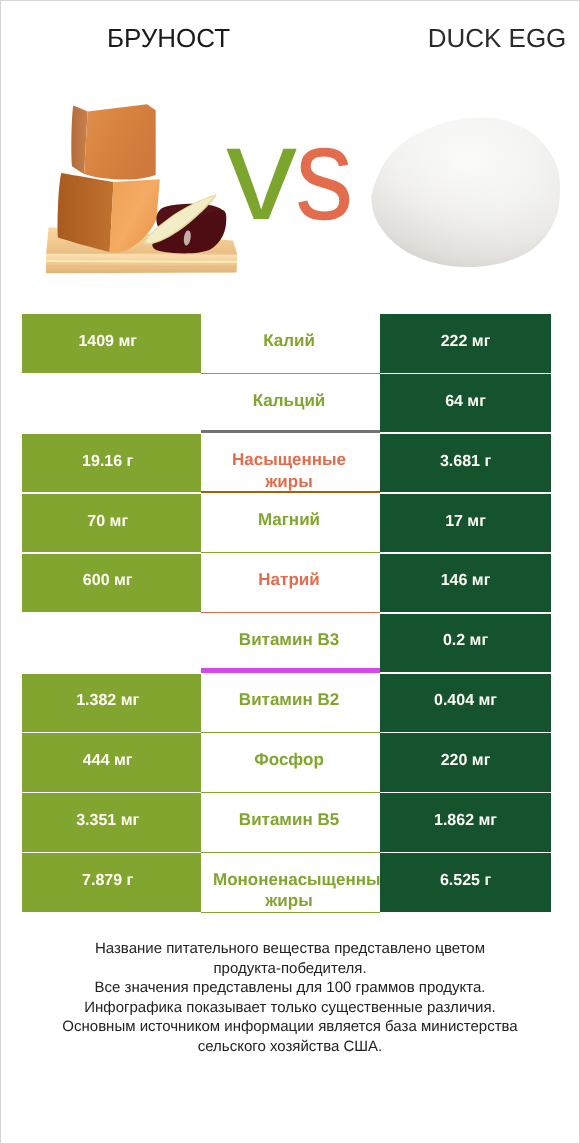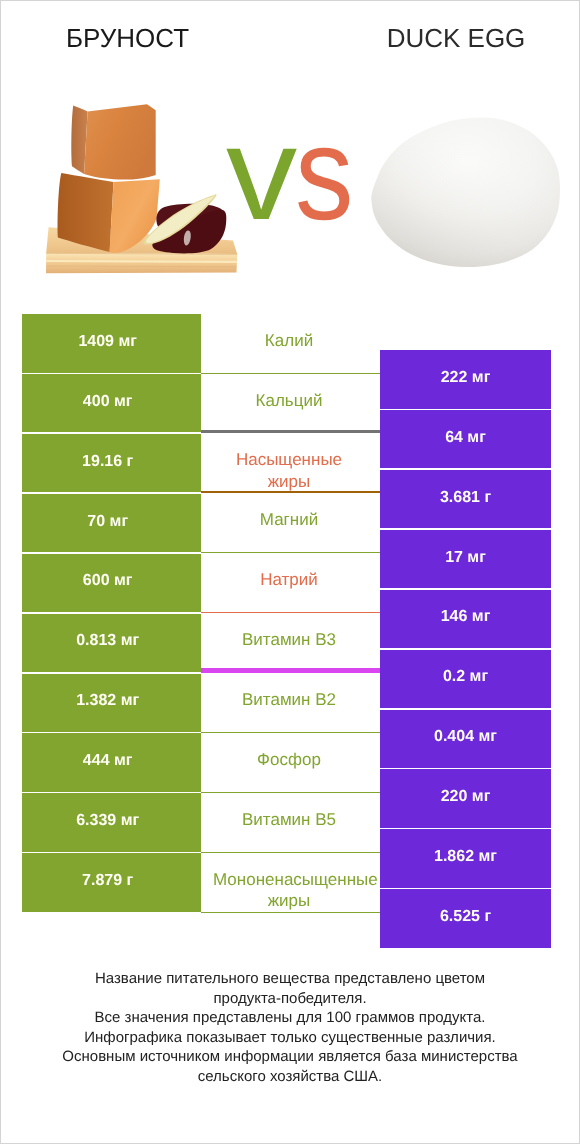--- a/index.html
+++ b/index.html
@@ -1,38 +1,38 @@
 <!DOCTYPE html>
 <html><head>
 <meta charset="utf-8">
 <title>infographic</title>
 <style>
   html,body{margin:0;padding:0;}
   body{width:580px;height:1144px;background:#ffffff;font-family:"Liberation Sans",sans-serif;-webkit-font-smoothing:antialiased;text-rendering:geometricPrecision;}
   .page{position:relative;width:578px;height:1142px;border:1px solid #d4d4d4;background:#fff;overflow:hidden;}
   .titles{position:absolute;top:0;left:0;width:578px;height:80px;}
-  .title{position:absolute;top:22px;font-size:26px;color:#1a1a1a;text-align:center;white-space:nowrap;}
+  .title{position:absolute;top:22px;font-size:26px;color:#1a1a1a;text-align:center;white-space:nowrap;padding-left:41px;}
   .title-l{left:0;width:253px;font-weight:400;letter-spacing:0px;}
   .title-r{left:325px;width:260px;font-weight:400;letter-spacing:0px;color:#2b2b2b;}
   .hero{position:absolute;top:0;left:0;width:578px;height:300px;}
   .img-left{position:absolute;left:30px;top:85px;}
   .img-right{position:absolute;left:360px;top:105px;}
   .vs{position:absolute;left:225px;top:107px;font-size:133px;line-height:1;font-weight:400;letter-spacing:0px;}
   .vs .v{display:inline-block;transform:scaleX(1.07);transform-origin:left center;}
   .vs .s{display:inline-block;transform:scaleX(0.88);transform-origin:left center;margin-left:2.5px;}
   .vs .v{color:#7ba52c;}
   .vs .s{color:#e36c4c;}
   .table{position:absolute;left:0;top:313.2px;width:578px;}
   .row{position:relative;height:59.9px;}
   .cell{position:absolute;top:0;height:58.4px;display:flex;align-items:center;justify-content:center;text-align:center;font-size:16px;font-weight:bold;line-height:20px;padding-bottom:3px;box-sizing:border-box;}
   .left{left:21.2px;width:179px;background:#82a530;color:#fffef4;padding-right:8px;}
-  .mid{left:200px;width:179px;height:59.4px;background:#fff;box-sizing:border-box;overflow:hidden;font-size:17px;font-weight:normal;line-height:21.3px;display:block;padding:0;}
+  .mid{left:200px;width:179px;height:59.4px;background:#fff;box-sizing:border-box;overflow:hidden;font-size:17px;font-weight:bold;line-height:21.3px;display:block;padding:0;}
   .mid .lbl{display:block;position:absolute;left:12px;right:15px;top:15.5px;text-align:center;}
-  .right{left:379px;width:171px;background:#6d28d9;color:#fffdf7;margin-top:36px;}
-  .footer{position:absolute;left:0;top:968px;width:578px;text-align:center;font-size:15px;color:#222;line-height:19.6px;font-weight:400;}
+  .right{left:379px;width:171px;background:#14532d;color:#fffdf7;}
+  .footer{position:absolute;left:0;top:938px;width:578px;text-align:center;font-size:15px;color:#222;line-height:19.6px;font-weight:400;}
 </style>
 </head>
 <body>
 
 <div class="page">
   <div class="titles">
     <div class="title title-l">БРУНОСТ</div>
     <div class="title title-r">DUCK EGG</div>
   </div>
   <div class="hero">
@@ -116,21 +116,20 @@
   </div>
   <div class="table" id="table">
       <div class="row">
         <div class="cell left">1409 мг</div>
         <div class="cell mid" style="border-bottom:1px solid #82a530">
           <span class="lbl" style="color:#82a530">Калий</span>
         </div>
         <div class="cell right">222 мг</div>
       </div>
       <div class="row">
-        <div class="cell left">400 мг</div>
         <div class="cell mid" style="border-bottom:3px solid #737373">
           <span class="lbl" style="color:#82a530">Кальций</span>
         </div>
         <div class="cell right">64 мг</div>
       </div>
       <div class="row">
         <div class="cell left">19.16 г</div>
         <div class="cell mid" style="border-bottom:2px solid #a16207">
           <span class="lbl" style="color:#e26c4b">Насыщенные жиры</span>
         </div>
@@ -144,42 +143,41 @@
         <div class="cell right">17 мг</div>
       </div>
       <div class="row">
         <div class="cell left">600 мг</div>
         <div class="cell mid" style="border-bottom:1px solid #e26c4b">
           <span class="lbl" style="color:#e26c4b">Натрий</span>
         </div>
         <div class="cell right">146 мг</div>
       </div>
       <div class="row">
-        <div class="cell left">0.813 мг</div>
         <div class="cell mid" style="border-bottom:5px solid #d946ef">
           <span class="lbl" style="color:#82a530">Витамин B3</span>
         </div>
         <div class="cell right">0.2 мг</div>
       </div>
       <div class="row">
         <div class="cell left">1.382 мг</div>
         <div class="cell mid" style="border-bottom:1px solid #82a530">
           <span class="lbl" style="color:#82a530">Витамин B2</span>
         </div>
         <div class="cell right">0.404 мг</div>
       </div>
       <div class="row">
         <div class="cell left">444 мг</div>
         <div class="cell mid" style="border-bottom:1px solid #82a530">
           <span class="lbl" style="color:#82a530">Фосфор</span>
         </div>
         <div class="cell right">220 мг</div>
       </div>
       <div class="row">
-        <div class="cell left">6.339 мг</div>
+        <div class="cell left">3.351 мг</div>
         <div class="cell mid" style="border-bottom:1px solid #82a530">
           <span class="lbl" style="color:#82a530">Витамин B5</span>
         </div>
         <div class="cell right">1.862 мг</div>
       </div>
       <div class="row">
         <div class="cell left">7.879 г</div>
         <div class="cell mid" style="border-bottom:1px solid #82a530">
           <span class="lbl" style="color:#82a530">Мононенасыщенные жиры</span>
         </div>

